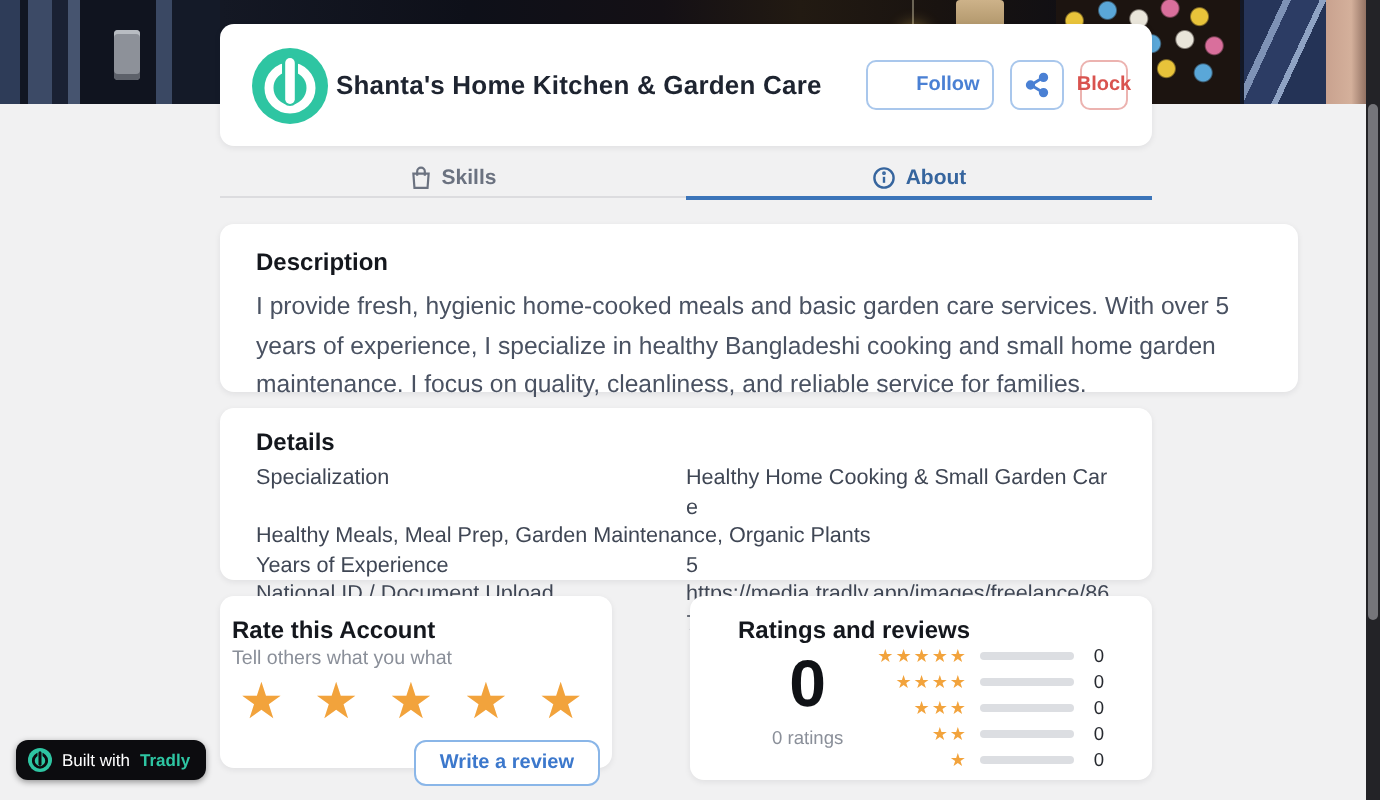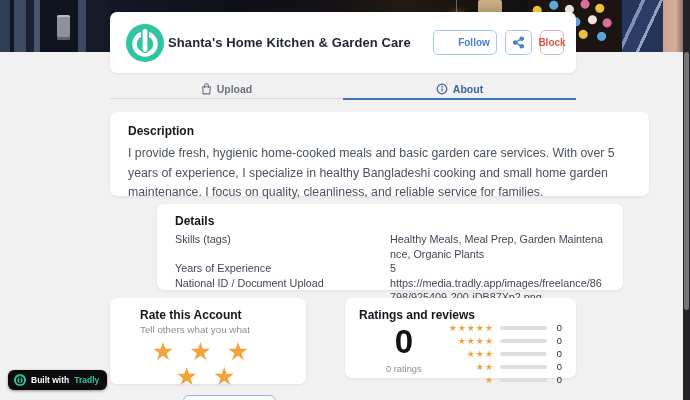--- a/index.html
+++ b/index.html
@@ -59,49 +59,49 @@
   .tab.active{color:#36659e;}
   .tab.active::after{content:"";position:absolute;left:0;right:0;bottom:-2px;height:2px;background:#3b74b9;}
   .tab svg{display:block;}
 
   
   .desc-card{left:110px;top:112px;width:539px;height:84px;padding:12px 18px;box-sizing:border-box;}
   .card-h{font-size:12px;font-weight:bold;color:#14171d;}
   .desc-body{margin-top:6px;font-size:12.3px;line-height:1.6;color:#4a5262;}
 
   
-  .details-card{left:110px;top:204px;width:466px;height:86px;padding:10px 18px;box-sizing:border-box;margin-left:47px;}
+  .details-card{left:110px;top:204px;width:466px;height:86px;padding:10px 18px;box-sizing:border-box;}
   .detail-rows{margin-top:4px;}
   .detail-row{display:flex;font-size:10.8px;color:#3f4654;line-height:1.35;}
   .detail-label{width:215px;flex:0 0 215px;}
   .detail-value{flex:1;word-break:break-all;}
 
   
-  .rate-card{left:110px;top:298px;width:196px;height:86px;padding:10px 30px;box-sizing:border-box;}
+  .rate-card{left:110px;top:298px;width:196px;height:86px;padding:10px 6px;box-sizing:border-box;}
   .rate-sub{font-size:9.8px;color:#8a8f99;margin-top:2px;}
   .rate-stars{text-align:center;font-size:25px;color:#f2a33c;letter-spacing:5px;line-height:1;margin-top:4px;cursor:pointer;}
   .rate-btn-wrap{text-align:right;margin-top:6px;}
   .write-review-btn{display:inline-block;border:1px solid #8ab6e8;border-radius:6px;background:#fff;color:#3c78cc;font-size:10px;font-weight:bold;padding:5px 12px;cursor:pointer;}
 
   
-  .ratings-card{left:345px;top:298px;width:231px;height:80px;padding:10px 14px;box-sizing:border-box;}
+  .ratings-card{left:345px;top:298px;width:231px;height:92px;padding:10px 24px;box-sizing:border-box;}
   .ratings-body{display:flex;margin-top:2px;}
   .ratings-summary{width:104px;text-align:center;}
   .ratings-avg{font-size:33px;font-weight:bold;color:#101216;line-height:1.1;}
   .ratings-count{font-size:9.3px;color:#8a8f99;margin-top:4px;}
   .dist-rows{flex:1;display:flex;flex-direction:column;justify-content:flex-start;gap:2px;margin-top:-2px;}
   .dist-row{display:flex;align-items:center;justify-content:flex-end;gap:6px;height:11px;}
   .dist-stars{font-size:9px;color:#f2a33c;letter-spacing:1px;text-align:right;}
   .dist-bar{width:47px;height:4px;background:#dcdee2;border-radius:2px;}
   .dist-count{width:9px;text-align:right;font-size:9.3px;color:#26292f;}
 
   
   .built-badge{position:absolute;left:8px;bottom:10px;background:#0c0c0f;border-radius:6px;display:flex;align-items:center;gap:5px;padding:4px 8px 4px 6px;cursor:pointer;box-shadow:0 1px 3px rgba(0,0,0,.4);}
   .built-badge .mini-logo{width:12px;height:12px;}
-  .built-text{font-size:8.5px;font-weight:bold;color:#fff;}
+  .built-text{font-size:8.5px;font-weight:normal;color:#fff;}
   .built-brand{font-size:8.5px;font-weight:bold;color:#2ec5a2;text-align:center;}
 </style>
 </head>
 <body>
 
 <div class="stage">
 
   <div class="cover">
     <div class="door-frame"></div>
     <div class="keypad"></div>
@@ -135,42 +135,45 @@
       <div class="btn btn-block">Block</div>
     </div>
   </div>
 
   <div class="tabbar">
     <div class="tab">
       <svg width="11" height="12" viewBox="0 0 20 22" fill="none" stroke="#6b7280" stroke-width="2">
         <path d="M3 7h14l-1 13H4L3 7z"></path>
           <path d="M6.5 9V5a3.5 3.5 0 0 1 7 0v4"></path>
       </svg>
-      <span>Upload</span>
+      <span>Skills</span>
     </div>
     <div class="tab active">
       <svg width="12" height="12" viewBox="0 0 20 20" fill="none" stroke="#36659e" stroke-width="2">
         <circle cx="10" cy="10" r="8"></circle>
           <line x1="10" y1="9" x2="10" y2="14"></line>
           <circle cx="10" cy="6" r="0.6" fill="#36659e"></circle>
       </svg>
       <span>About</span>
     </div>
   </div>
 
   <div class="card desc-card">
     <div class="card-h">Description</div>
     <div class="desc-body">I provide fresh, hygienic home-cooked meals and basic garden care services. With over 5 years of experience, I specialize in healthy Bangladeshi cooking and small home garden maintenance. I focus on quality, cleanliness, and reliable service for families.</div>
   </div>
 
   <div class="card details-card">
     <div class="card-h">Details</div>
     <div class="detail-rows" id="details-rows">
         <div class="detail-row">
-          <span class="detail-label">Skills (tags)</span>
+          <span class="detail-label">Specialization</span>
+          <span class="detail-value">Healthy Home Cooking &amp; Small Garden Care</span>
+        </div>
+        <div class="detail-row">
           <span class="detail-value">Healthy Meals, Meal Prep, Garden Maintenance, Organic Plants</span>
         </div>
         <div class="detail-row">
           <span class="detail-label">Years of Experience</span>
           <span class="detail-value">5</span>
         </div>
         <div class="detail-row">
           <span class="detail-label">National ID / Document Upload</span>
           <span class="detail-value">https://media.tradly.app/images/freelance/86798/925409-200-jDB87Xp2.png</span>
         </div>

